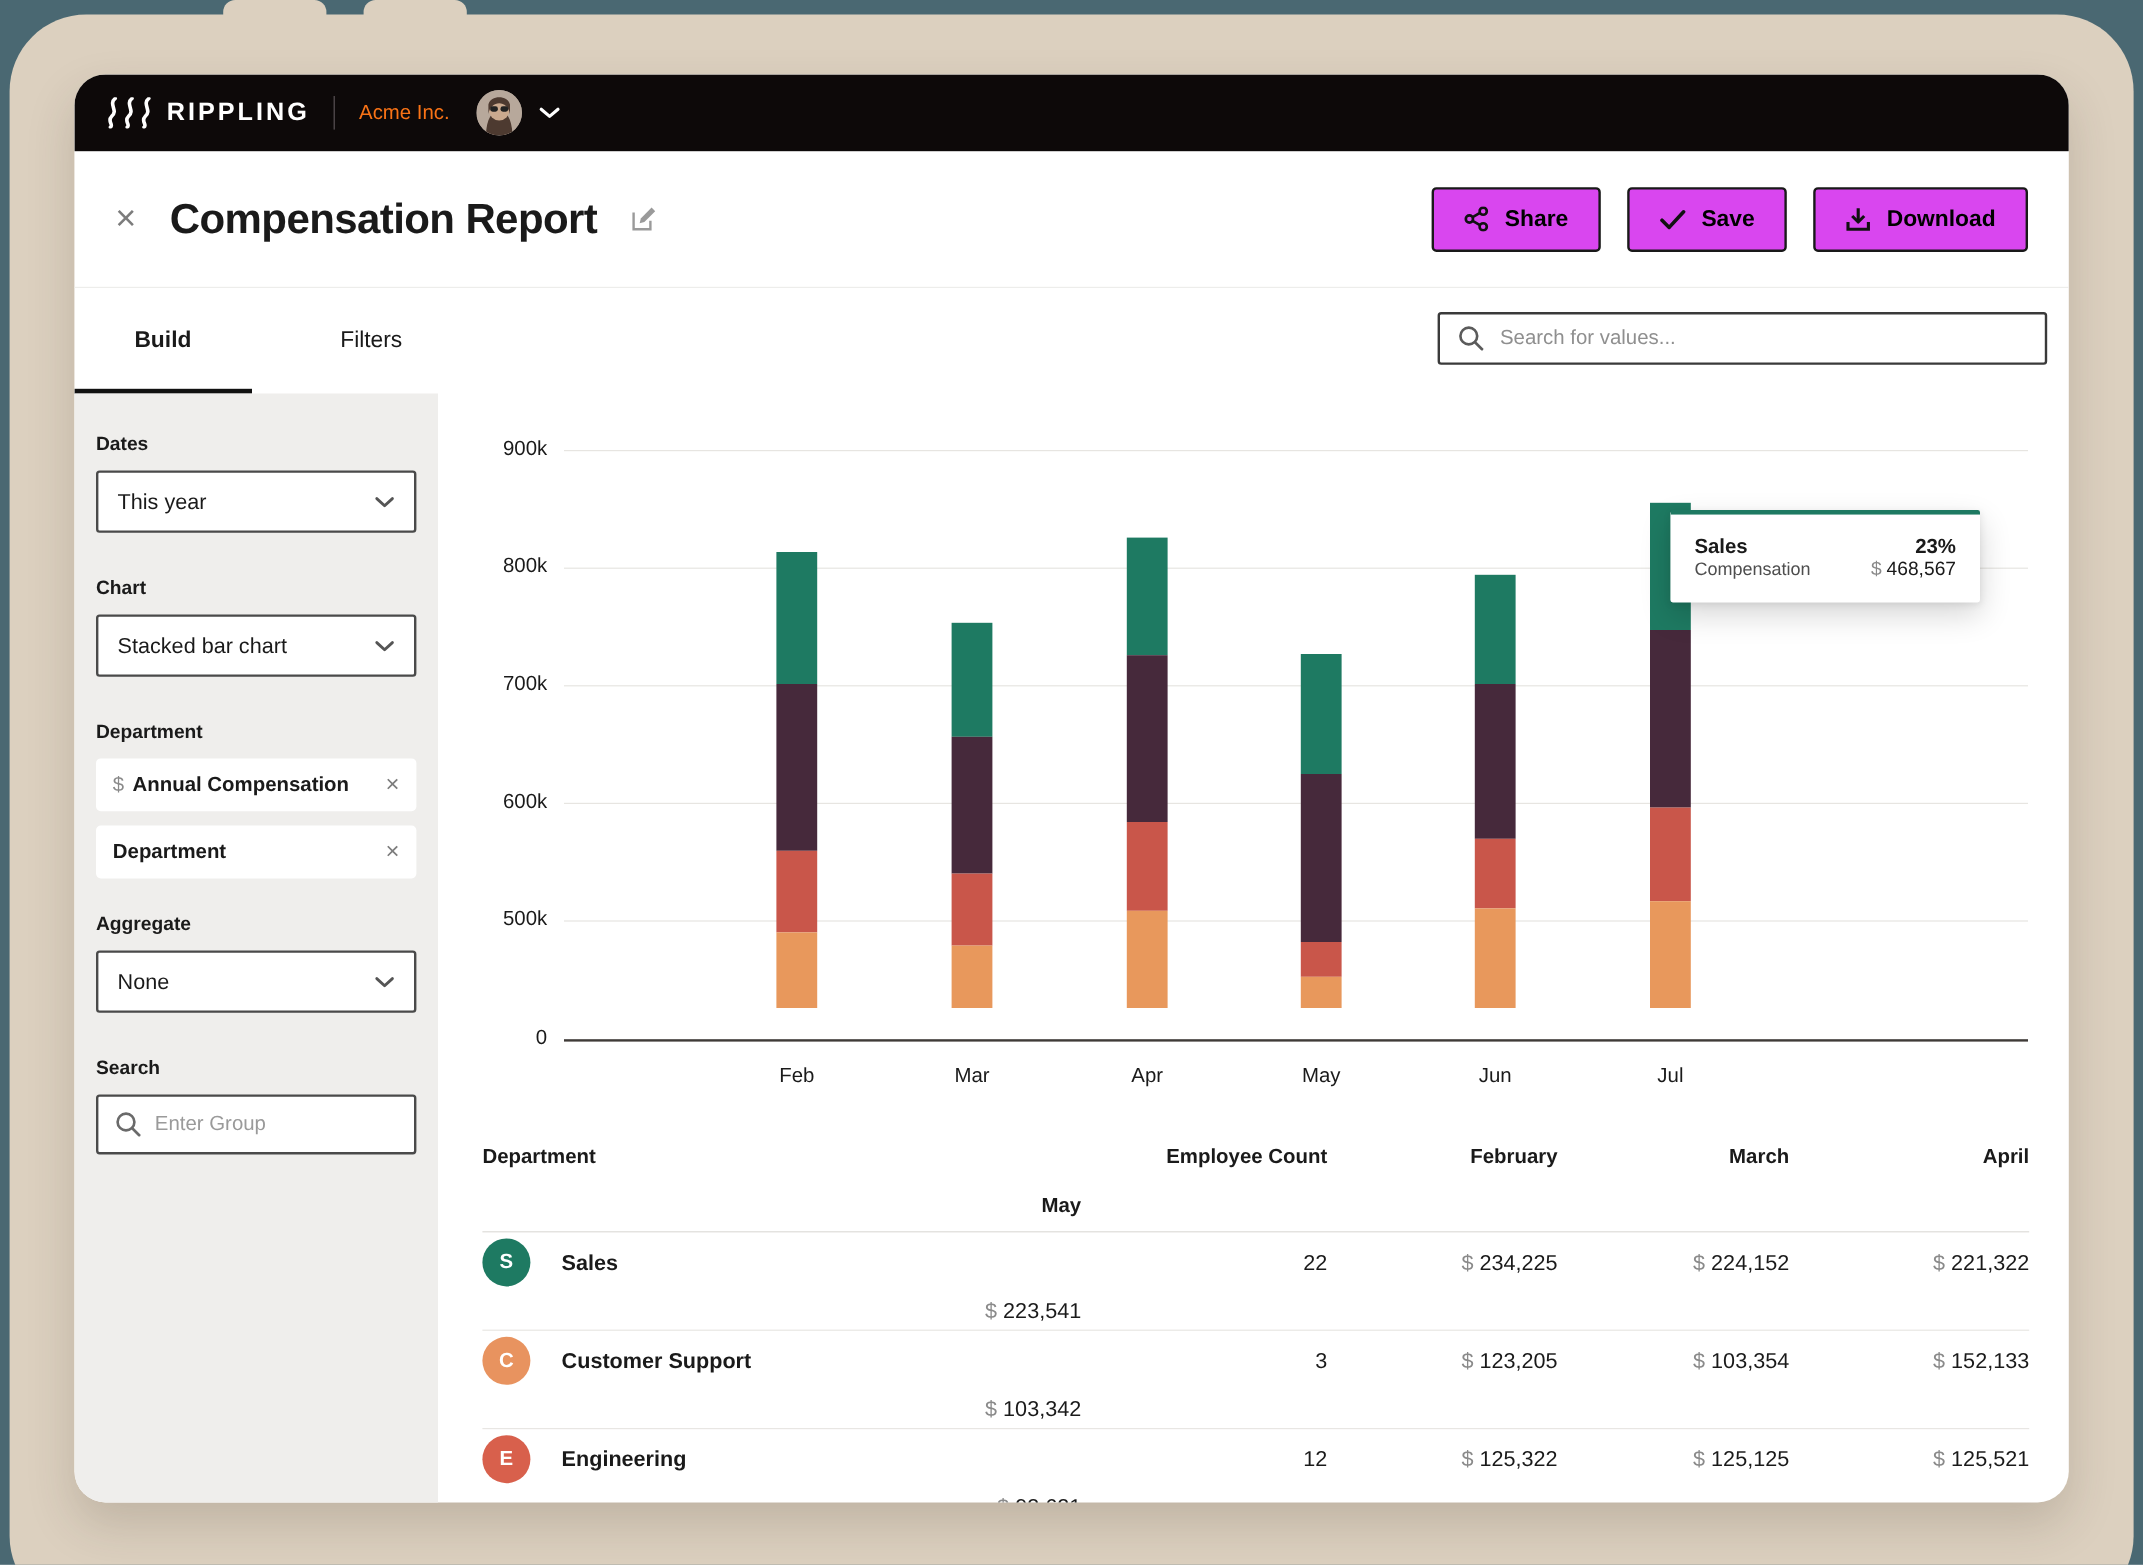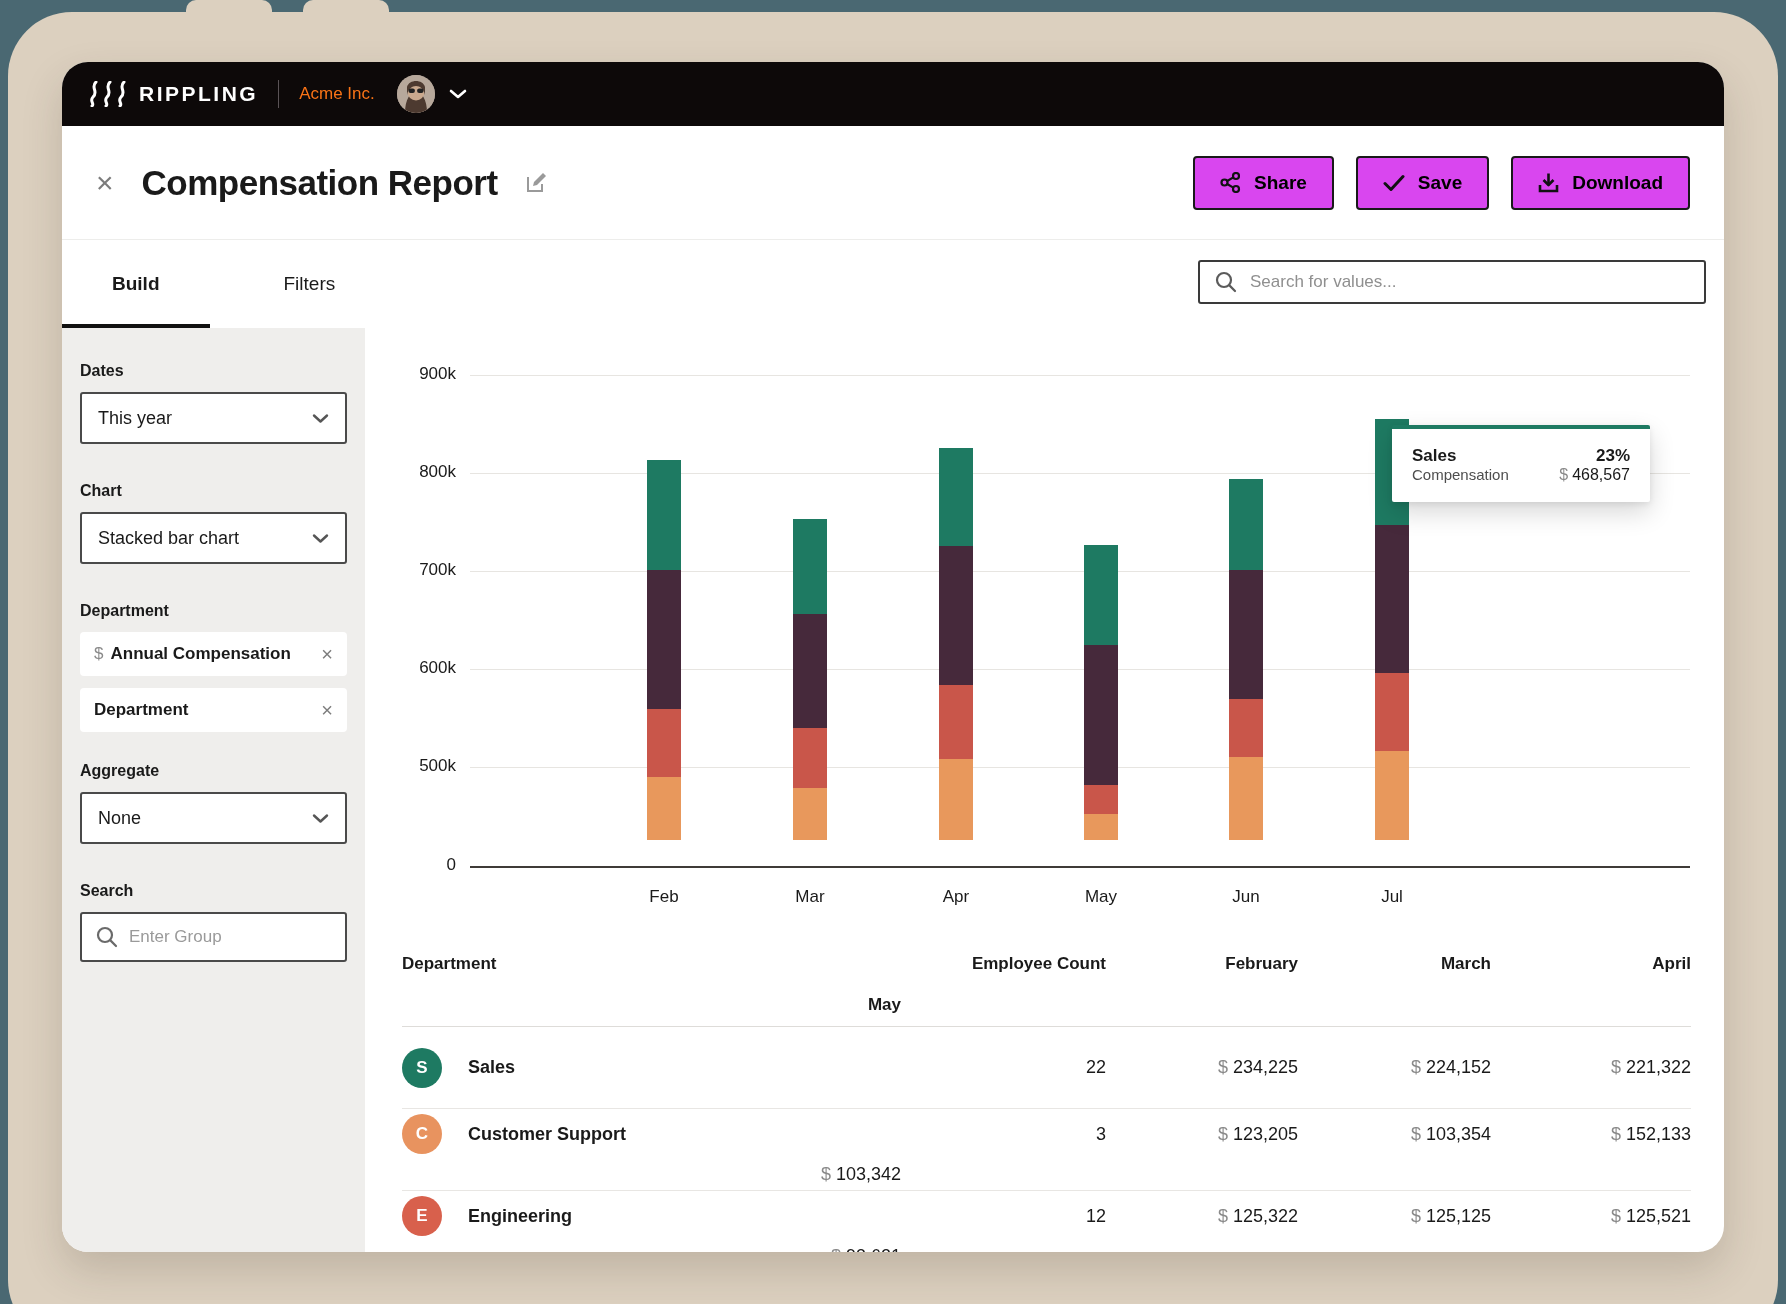--- a/index.html
+++ b/index.html
@@ -318,20 +318,21 @@
           <div id="table-body">
               <div class="t-grid t-row">
                 <div class="dept-cell">
                   <span class="dept-avatar" style="background: rgb(30, 122, 98);">S</span>
                   <span class="dept-name">Sales</span>
                 </div>
                 <div>22</div>
                 <div class="money"><span class="cur">$</span><span>234,225</span></div>
                 <div class="money"><span class="cur">$</span><span>224,152</span></div>
                 <div class="money"><span class="cur">$</span><span>221,322</span></div>
+                <div class="money"><span class="cur">$</span><span>223,541</span></div>
               </div>
               <div class="t-grid t-row">
                 <div class="dept-cell">
                   <span class="dept-avatar" style="background: rgb(232, 147, 95);">C</span>
                   <span class="dept-name">Customer Support</span>
                 </div>
                 <div>3</div>
                 <div class="money"><span class="cur">$</span><span>123,205</span></div>
                 <div class="money"><span class="cur">$</span><span>103,354</span></div>
                 <div class="money"><span class="cur">$</span><span>152,133</span></div>

